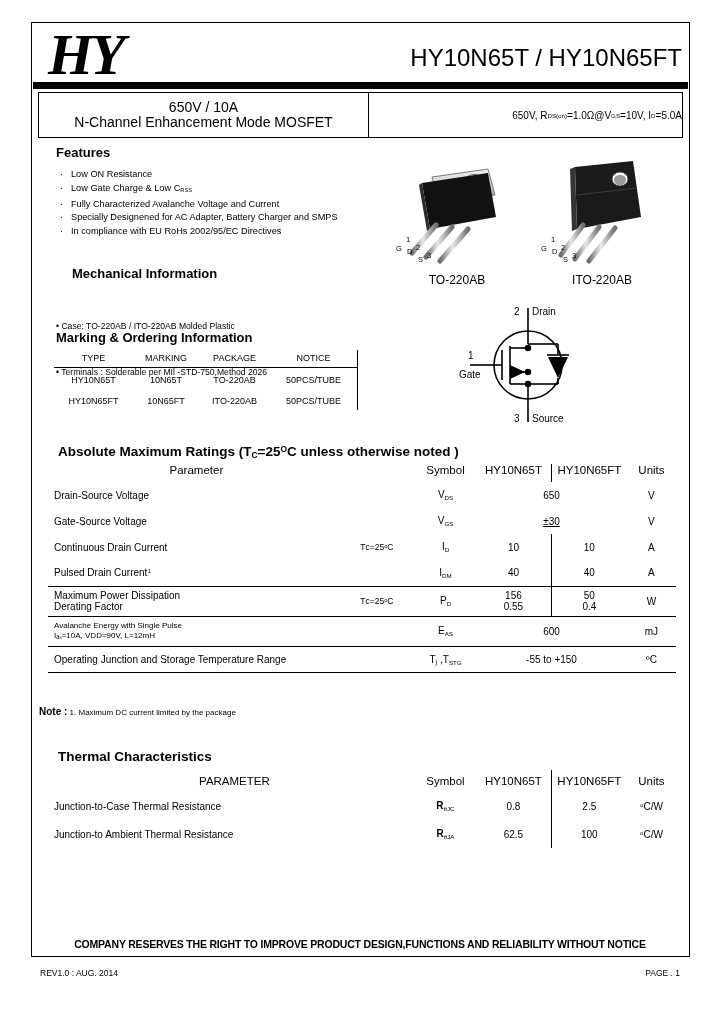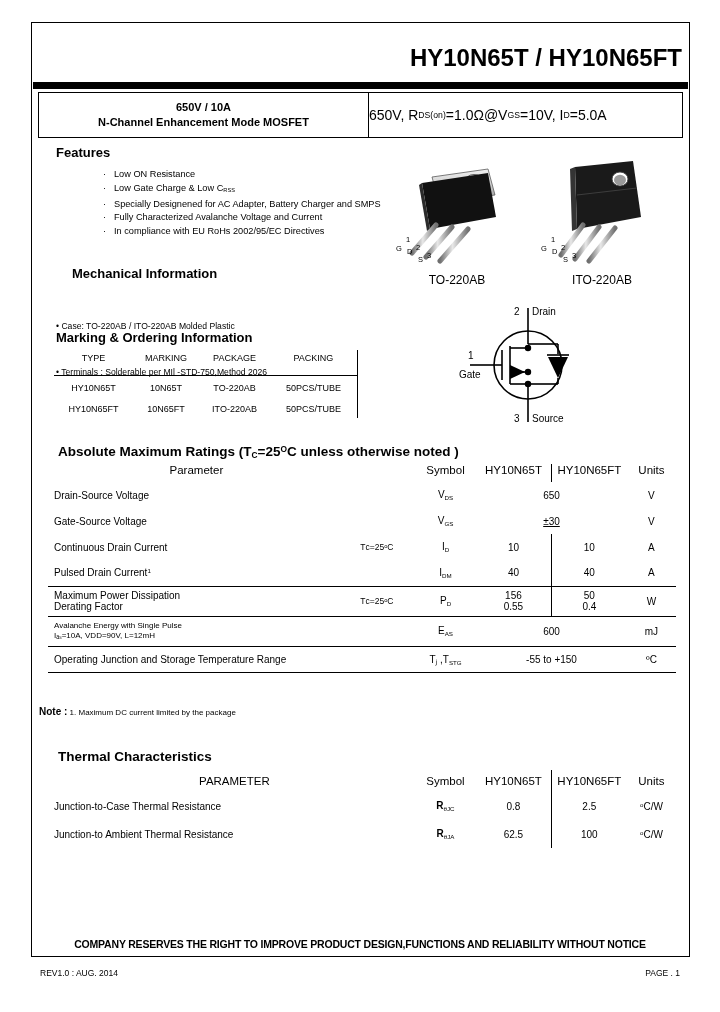--- a/index.html
+++ b/index.html
@@ -27,57 +27,57 @@
   .logo {
     position:absolute; left:48px; top:26px;
     font-family:"Liberation Serif", serif;
     font-style:italic; font-weight:bold;
     font-size:58px; line-height:58px;
     letter-spacing:-3px;
     color:#000;
   }
   .part-title {
     position:absolute; right:38px; top:44px;
-    font-size:24px; font-weight:bold;
+    font-size:24px; font-weight:normal;
     letter-spacing:0px;
     white-space:nowrap;
   }
   .rule {
     position:absolute; left:33px; top:82px;
     width:655px; height:7px; background:#000;
   }
 
   
   .infobox {
     position:absolute; left:38px; top:92px;
     width:645px; height:46px;
     border:1.2px solid #000;
     display:flex;
   }
   .infobox .left {
     width:330px; border-right:1.2px solid #000;
     display:flex; flex-direction:column;
     align-items:center; justify-content:center;
-    font-weight:bold; font-size:11px; line-height:15px;
+    font-weight:normal; font-size:14px; line-height:15px;
   }
   .infobox .right {
-    flex:1; display:flex; align-items:center; justify-content:flex-start;
-    font-size:14px;
+    flex:1; display:flex; align-items:center; justify-content:flex-end;
+    font-size:10px;
   }
   sub { font-size:0.62em; vertical-align:-0.25em; }
   sup { font-size:0.62em; vertical-align:0.45em; }
 
   
   .h-sec {
     position:absolute; font-weight:bold; font-size:13px;
   }
   .feat-title { left:56px; top:145px; }
   .feat-list {
     position:absolute; left:60px; top:168px; width:320px;
-    font-size:9.2px; line-height:13.6px;margin-left:43px;
+    font-size:9.2px; line-height:13.6px;
   }
   .feat-list div { white-space:nowrap; }
   .feat-list .b { display:inline-block; width:11px; }
 
   .mech-title { left:56px; top:266px;padding-left:16px; }
   .mech-list {
     position:absolute; left:56px; top:288px; width:330px;
     font-size:8.6px; line-height:15px;
   }
   .mech-list div { white-space:nowrap;margin-top:31px; }
@@ -85,21 +85,21 @@
   
   .mark-title { left:56px; top:330px; }
   .mark-table {
     position:absolute; left:54px; top:350px; width:304px;
     border-collapse:collapse;
     font-size:9px;
   }
   .mark-table th, .mark-table td {
     text-align:center; font-weight:normal; padding:3px 0 4px 0;
   }
-  .mark-table thead th { border-bottom:1.2px solid #000; padding-bottom:12px; }
+  .mark-table thead th { border-bottom:1.2px solid #000; padding-bottom:4px; }
   .mark-table th:last-child, .mark-table td:last-child { border-right:1.2px solid #000; }
   .mark-table tbody td { padding-top:7px; padding-bottom:4px; }
 
   
   .pkg-area { position:absolute; left:392px; top:155px; width:290px; height:145px; }
   .pkg { position:absolute; width:130px; height:130px; }
   .pkg-label {
     position:absolute; width:130px; text-align:center;
     font-size:12px; top:118px;
   }
@@ -166,20 +166,21 @@
   .foot-left { position:absolute; left:40px; top:968px; font-size:8.5px; }
   .foot-right{ position:absolute; right:40px; top:968px; font-size:8.5px; }
 </style>
 </head>
 <body>
 
 <div class="page">
 
   <div class="frame"></div>
 
+  <div class="logo">HY</div>
   <div class="part-title">HY10N65T / HY10N65FT</div>
   <div class="rule"></div>
 
   <div class="infobox">
     <div class="left">
       <div>650V / 10A</div>
       <div>N-Channel Enhancement Mode MOSFET</div>
     </div>
     <div class="right">
       <span>650V, R</span>
@@ -189,39 +190,39 @@
         <span>=10V, I</span>
         <sub>D</sub>
         <span>=5.0A</span>
     </div>
   </div>
 
   <div class="h-sec feat-title">Features</div>
   <div class="feat-list">
     <div><span class="b">·</span><span>Low ON Resistance</span></div>
     <div><span class="b">·</span><span>Low Gate Charge &amp; Low C</span><sub>RSS</sub></div>
+    <div><span class="b">·</span><span>Fully Characterized Avalanche Voltage and Current</span></div>
     <div><span class="b">·</span><span>Specially Designened for AC Adapter, Battery Charger and SMPS</span></div>
-    <div><span class="b">·</span><span>Fully Characterized Avalanche Voltage and Current</span></div>
     <div><span class="b">·</span><span>In compliance with EU RoHs 2002/95/EC Directives</span></div>
   </div>
 
   <div class="h-sec mech-title">Mechanical Information</div>
   <div class="mech-list">
     <div>• Case: TO-220AB / ITO-220AB Molded Plastic</div>
     <div>• Terminals : Solderable per MIl -STD-750,Method 2026</div>
   </div>
 
   <div class="h-sec mark-title">Marking &amp; Ordering Information</div>
   <table class="mark-table">
     <thead>
       <tr>
         <th>TYPE</th>
         <th>MARKING</th>
         <th>PACKAGE</th>
-        <th>PACKING</th>
+        <th>NOTICE</th>
       </tr>
     </thead>
     <tbody>
       <tr>
         <td>HY10N65T</td>
         <td>10N65T</td>
         <td>TO-220AB</td>
         <td>50PCS/TUBE</td>
       </tr>
       <tr>

